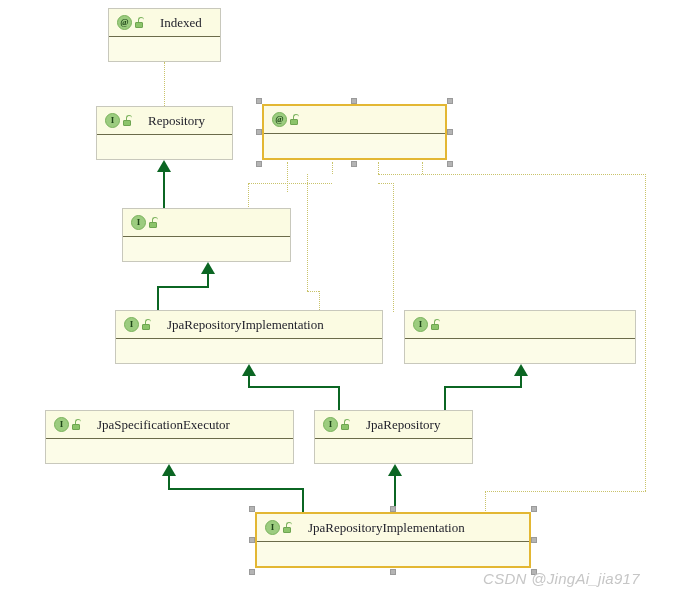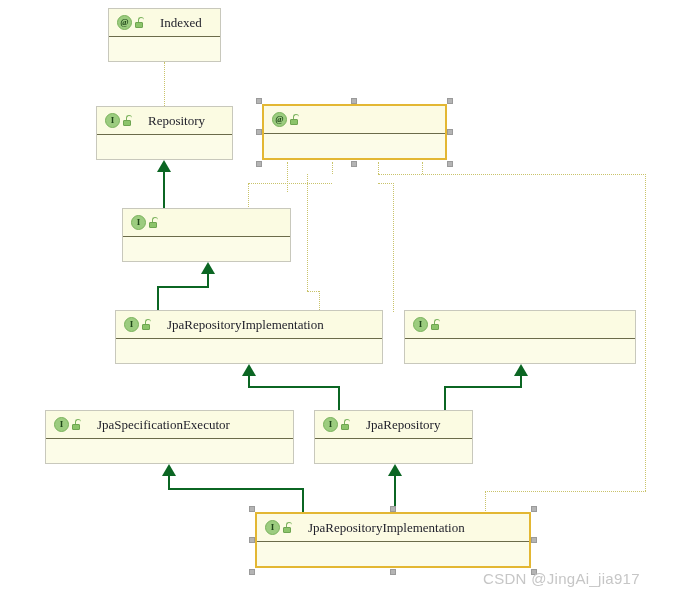--- a/index.html
+++ b/index.html
@@ -145,20 +145,21 @@
   }
 
   
   .watermark {
     position: absolute;
     font-family: "Liberation Sans", sans-serif;
     font-size: 15px;
     color: #c6c6c6;
     white-space: nowrap;
     letter-spacing: 0.3px;
+    font-style: italic;
   }
 </style>
 </head>
 <body>
 
 <div id="canvas">
 
   <div class="dot dot-v" style="left:164px; top:62px; height:44px;"></div>
 
   <div class="dot dot-v" style="left:287px; top:162px; height:30px;"></div>

